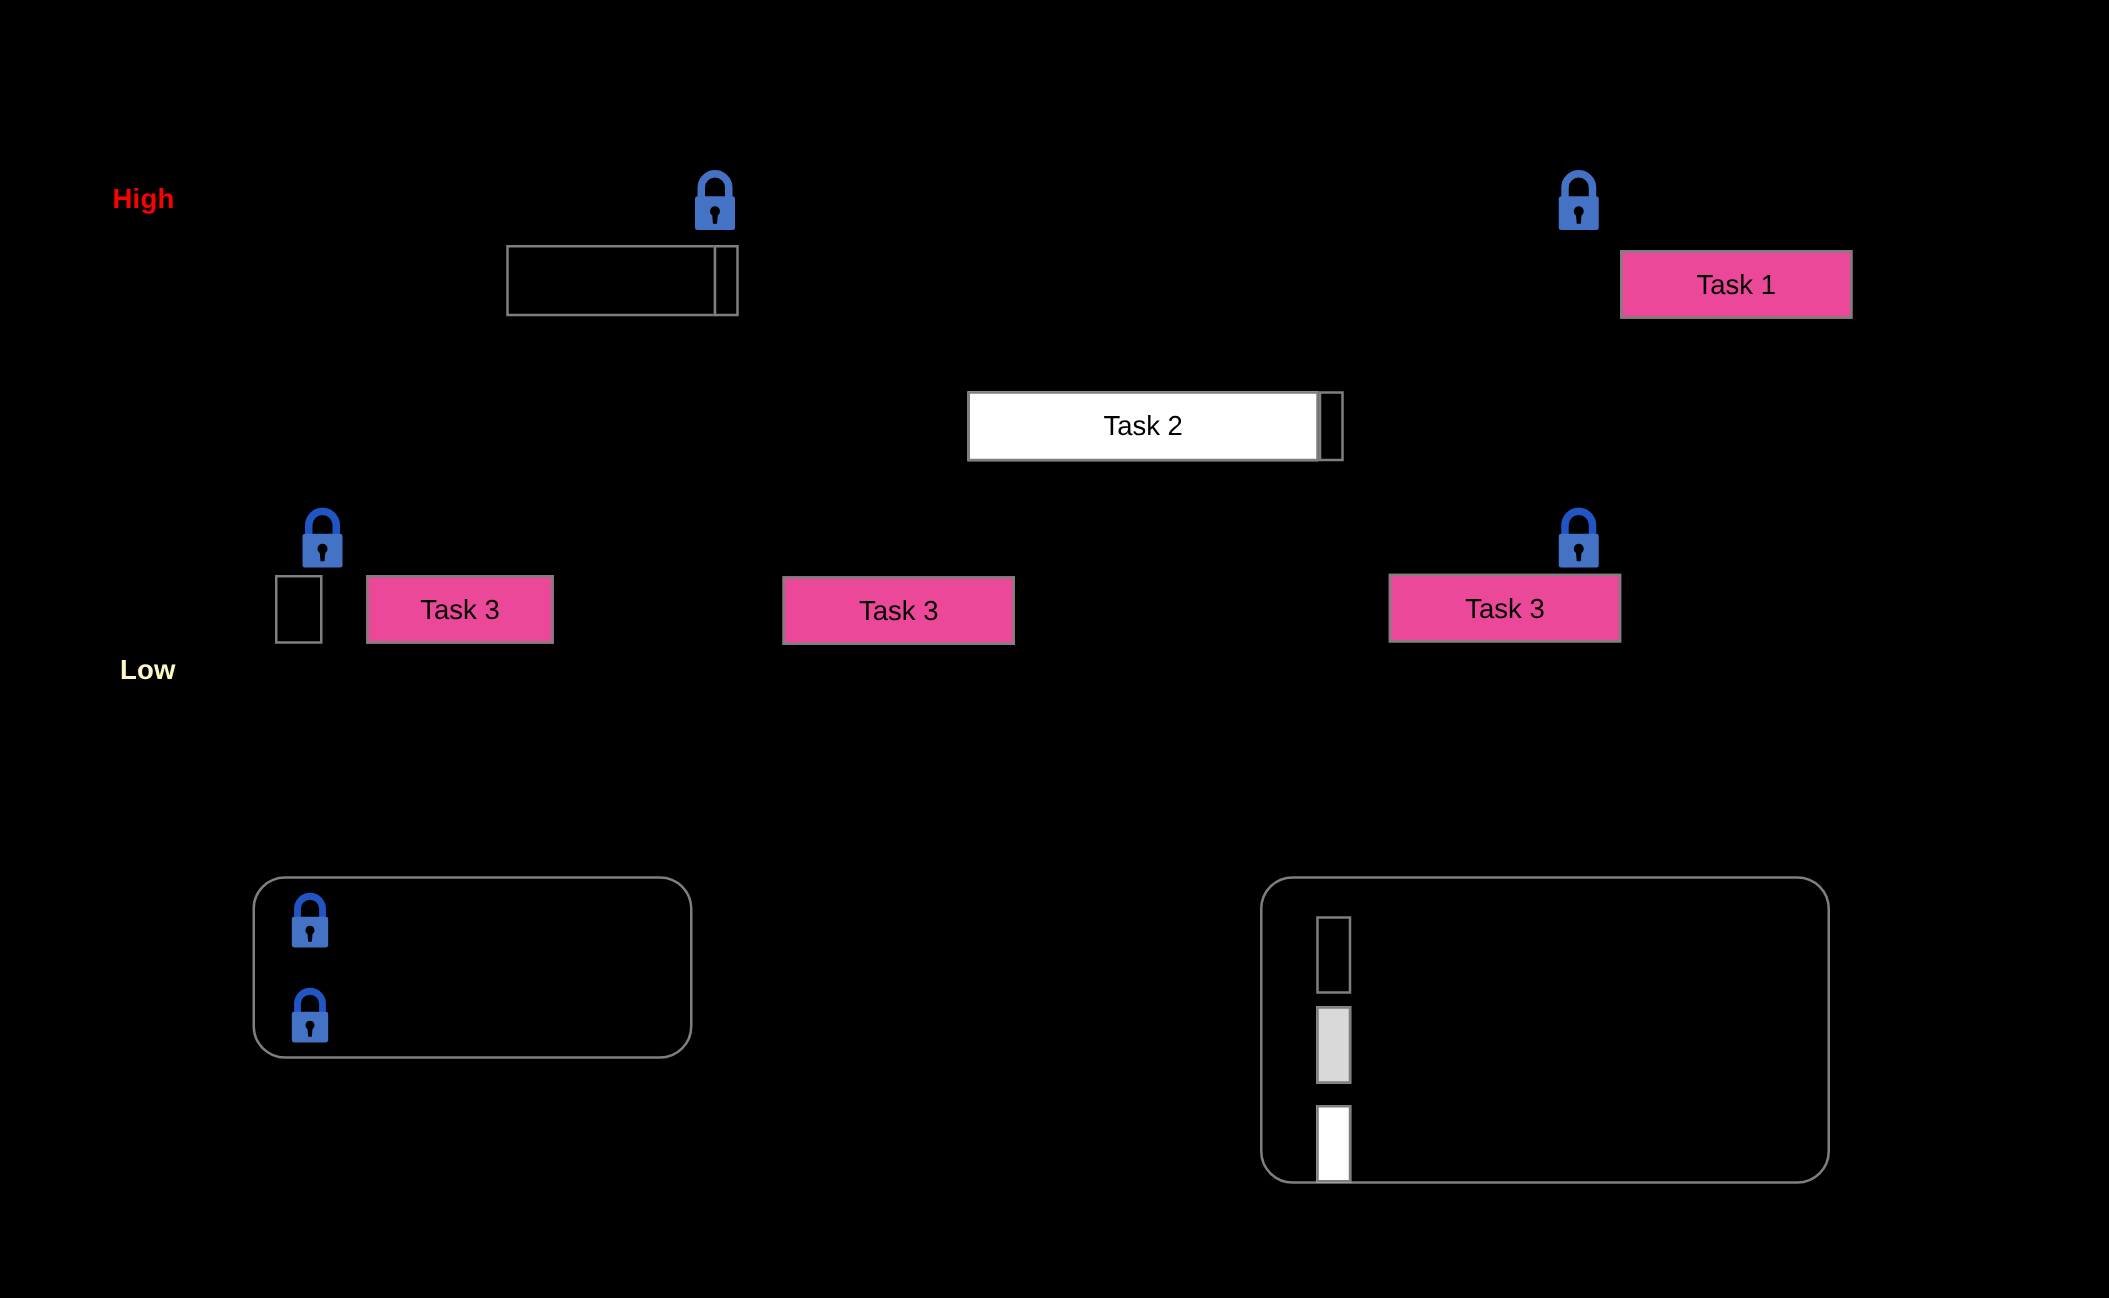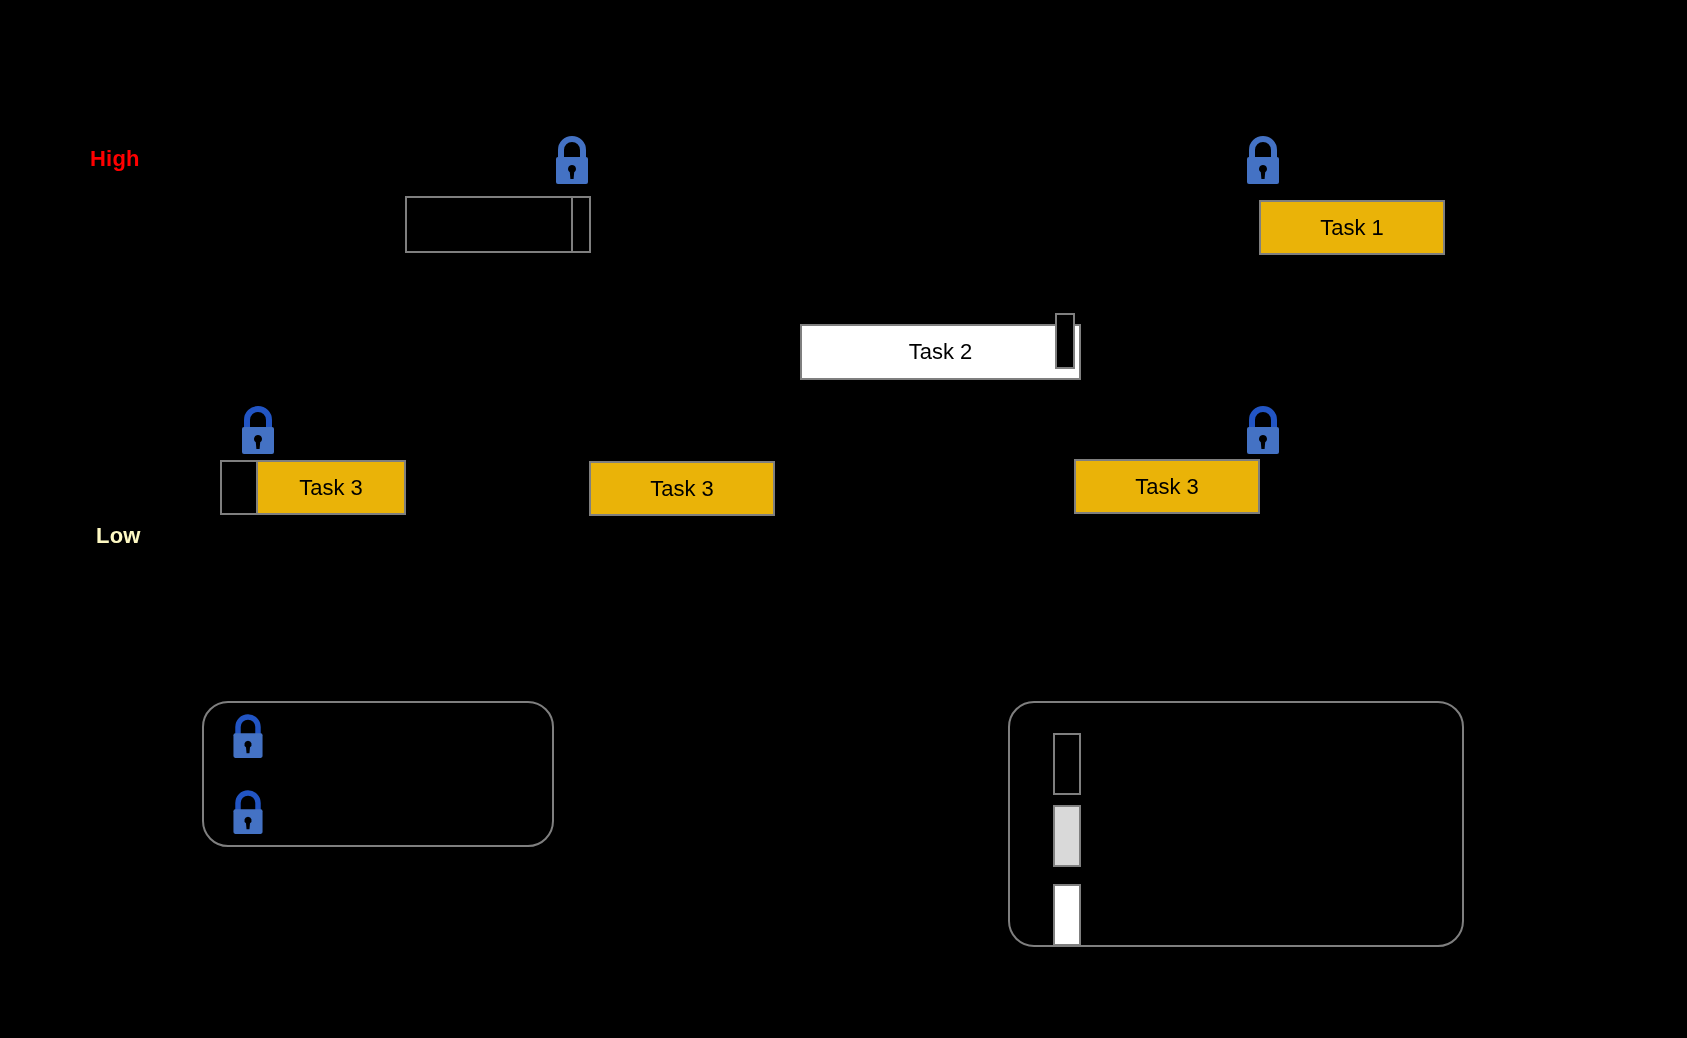--- a/index.html
+++ b/index.html
@@ -34,21 +34,21 @@
     position: absolute;
     box-sizing: border-box;
     display: flex;
     align-items: center;
     justify-content: center;
     border: 2px solid #7f7f7f;
     font-size: 22px;
     line-height: 1;
     white-space: nowrap;
   }
-  .bar.fill-gray  { background: #eab308; color: #000000; }
+  .bar.fill-gray  { background: #ec4899; color: #000000; margin-left: 37px; }
   .bar.fill-white { background: #ffffff; color: #000000; }
   .bar.fill-black { background: #000000; color: #ffffff; }
 
   
   .lock-icon {
     position: absolute;
     width: 44px;
     height: 54px;
   }
   .lock-icon svg { display: block; width: 100%; height: 100%; }
@@ -100,21 +100,21 @@
   <div class="bar fill-gray" style="left:1259px; top:200px; width:186px; height:55px;">Task 1</div>
 
   <div class="lock-icon" style="left:1241px; top:134px;">
     <svg viewBox="0 0 44 54" xmlns="http://www.w3.org/2000/svg">
       <path d="M11 24 V16 a11 11 0 0 1 22 0 V24" fill="none" stroke="#4472c4" stroke-width="6"></path>
       <rect x="6" y="23" width="32" height="27" rx="2" fill="#4472c4"></rect>
       <path d="M22 31 a4 4 0 0 1 2.2 7.3 L23.6 45 h-3.2 l-0.6 -6.7 A4 4 0 0 1 22 31 z" fill="#000000"></path>
     </svg>
   </div>
 
-  <div class="bar fill-white" style="left:800px; top:313px; width:281px; height:56px;margin-top:11px;">Task 2</div>
+  <div class="bar fill-white" style="left:774px; top:313px; width:281px; height:56px;">Task 2</div>
   <div class="bar fill-black" style="left:1055px; top:313px; width:20px; height:56px;"></div>
 
   <div class="bar fill-black" style="left:220px; top:460px; width:38px; height:55px;"></div>
   <div class="bar fill-gray" style="left:256px; top:460px; width:150px; height:55px;">Task 3</div>
 
   <div class="lock-icon" style="left:236px; top:404px;">
     <svg viewBox="0 0 44 54" xmlns="http://www.w3.org/2000/svg">
       <path d="M11 24 V16 a11 11 0 0 1 22 0 V24" fill="none" stroke="#2255c4" stroke-width="6"></path>
       <rect x="6" y="23" width="32" height="27" rx="2" fill="#4472c4"></rect>
       <path d="M22 31 a4 4 0 0 1 2.2 7.3 L23.6 45 h-3.2 l-0.6 -6.7 A4 4 0 0 1 22 31 z" fill="#000000"></path>

